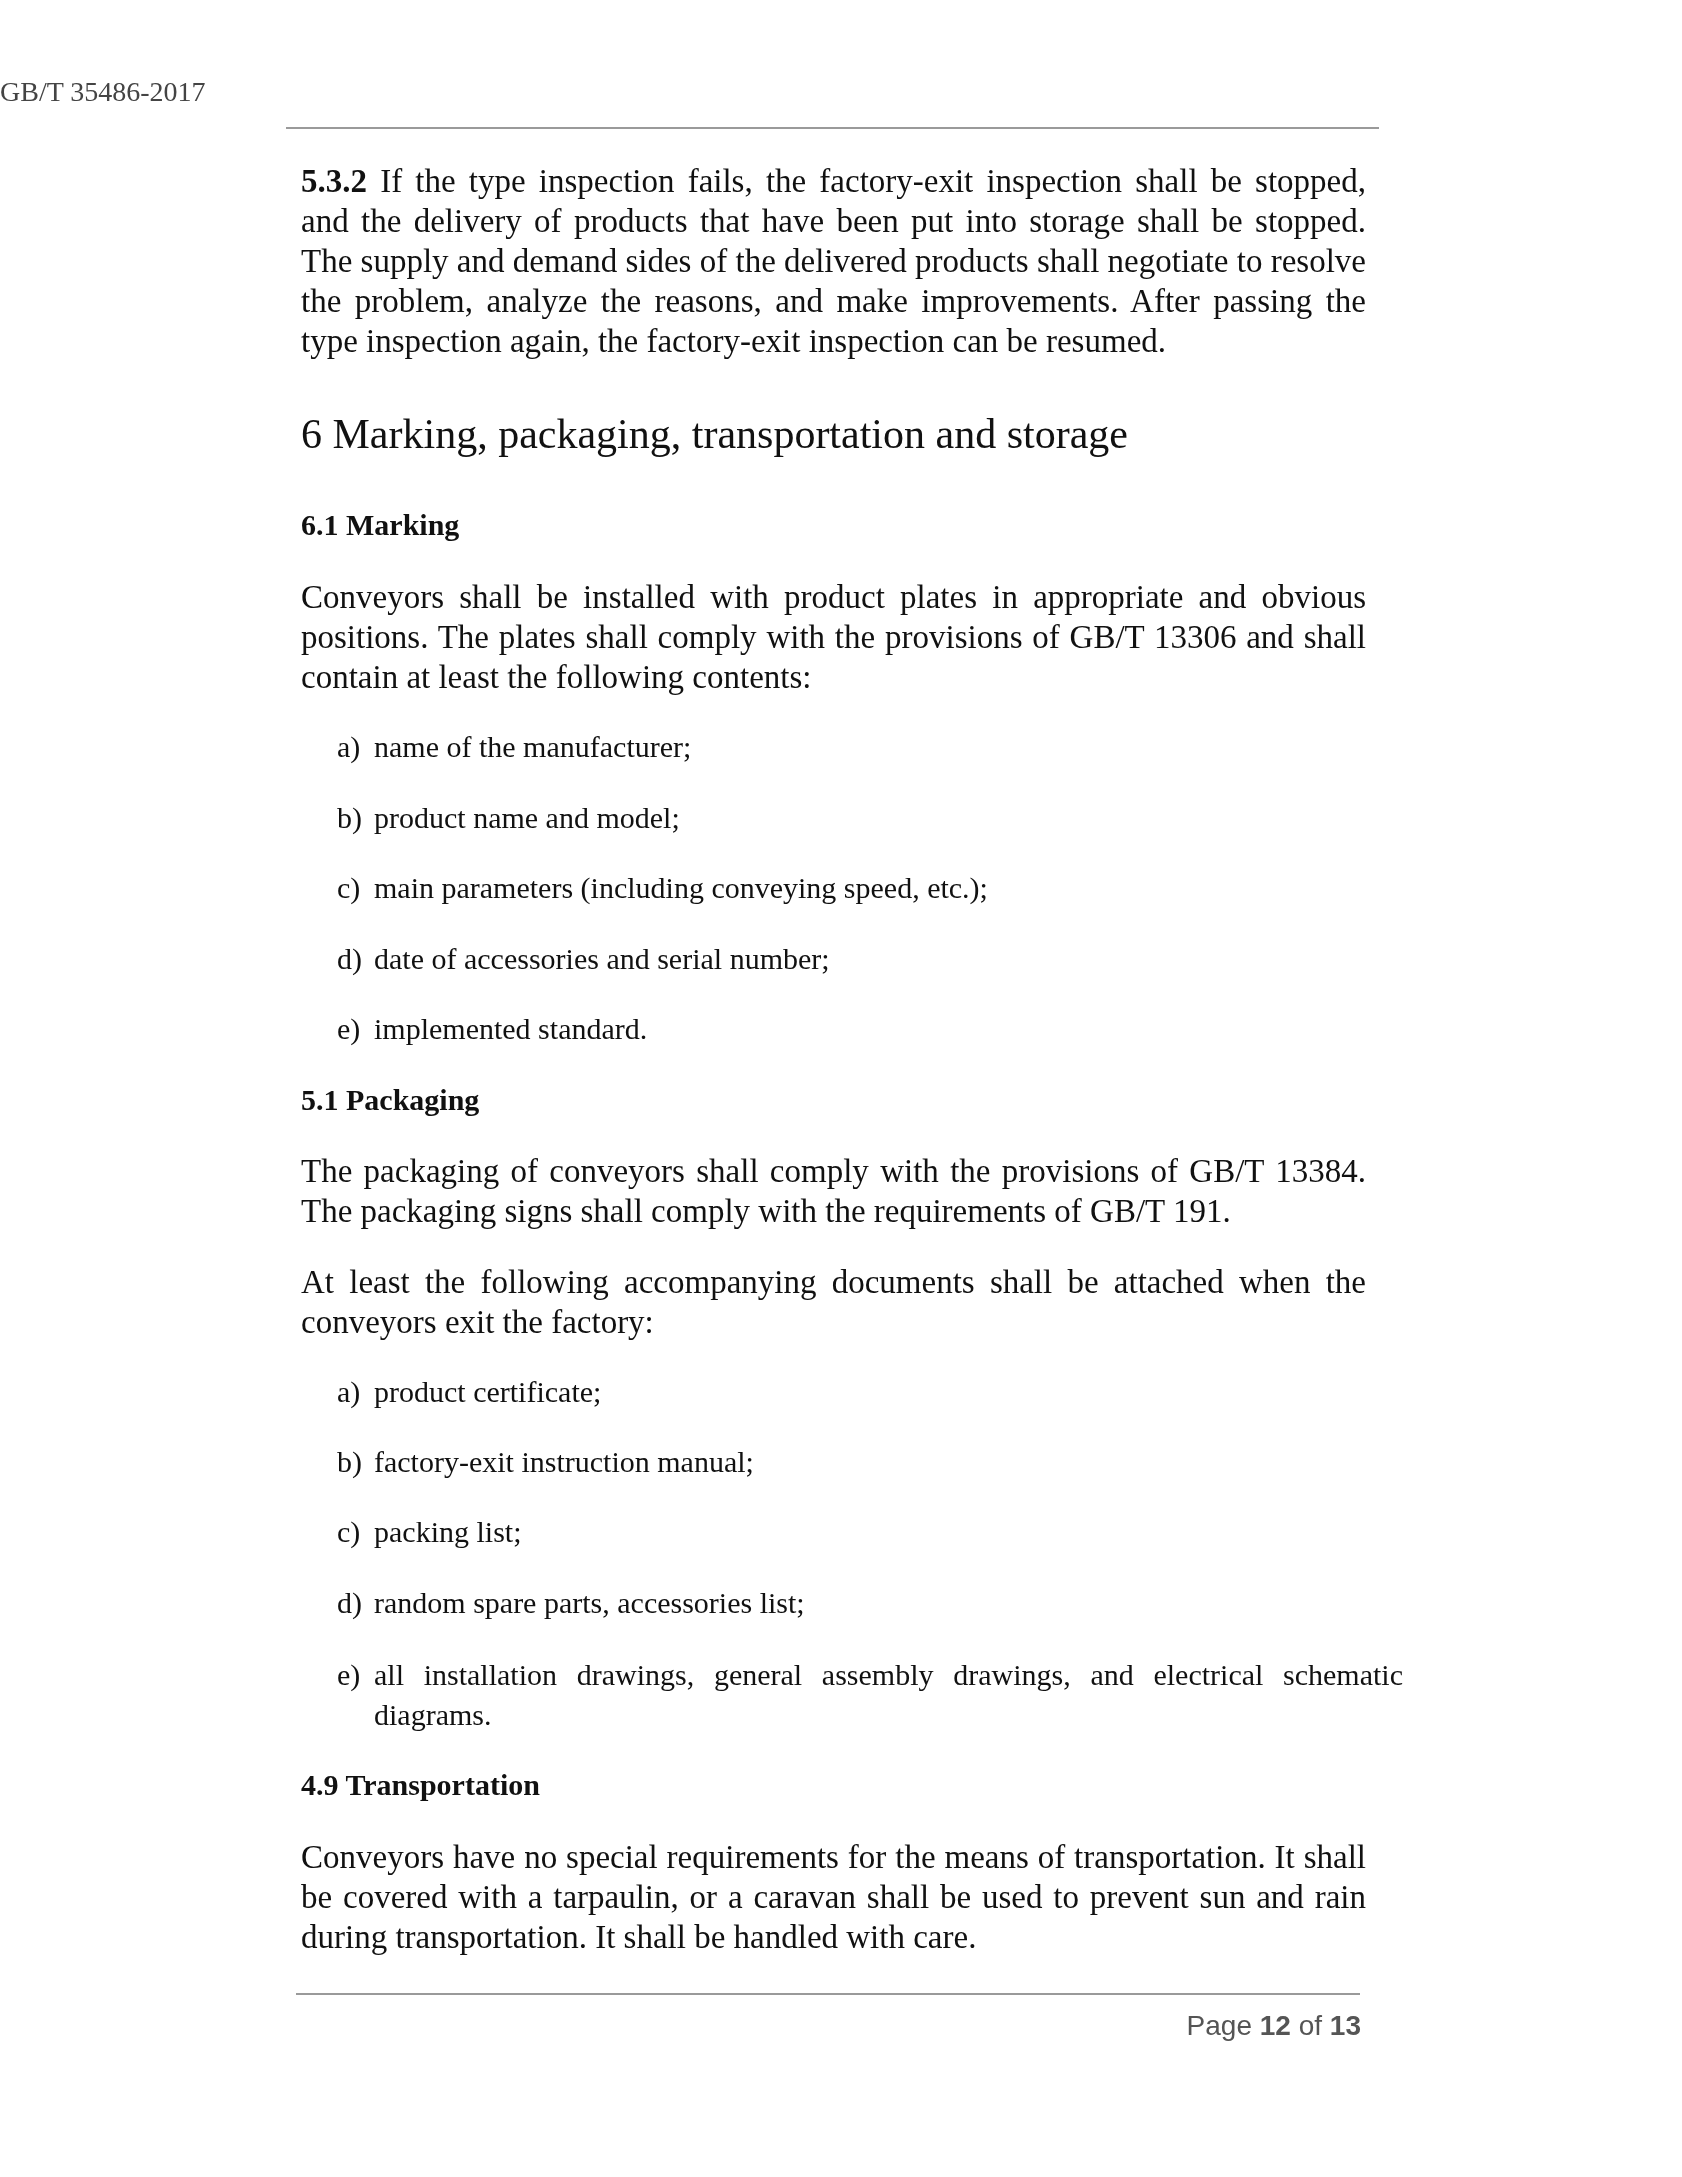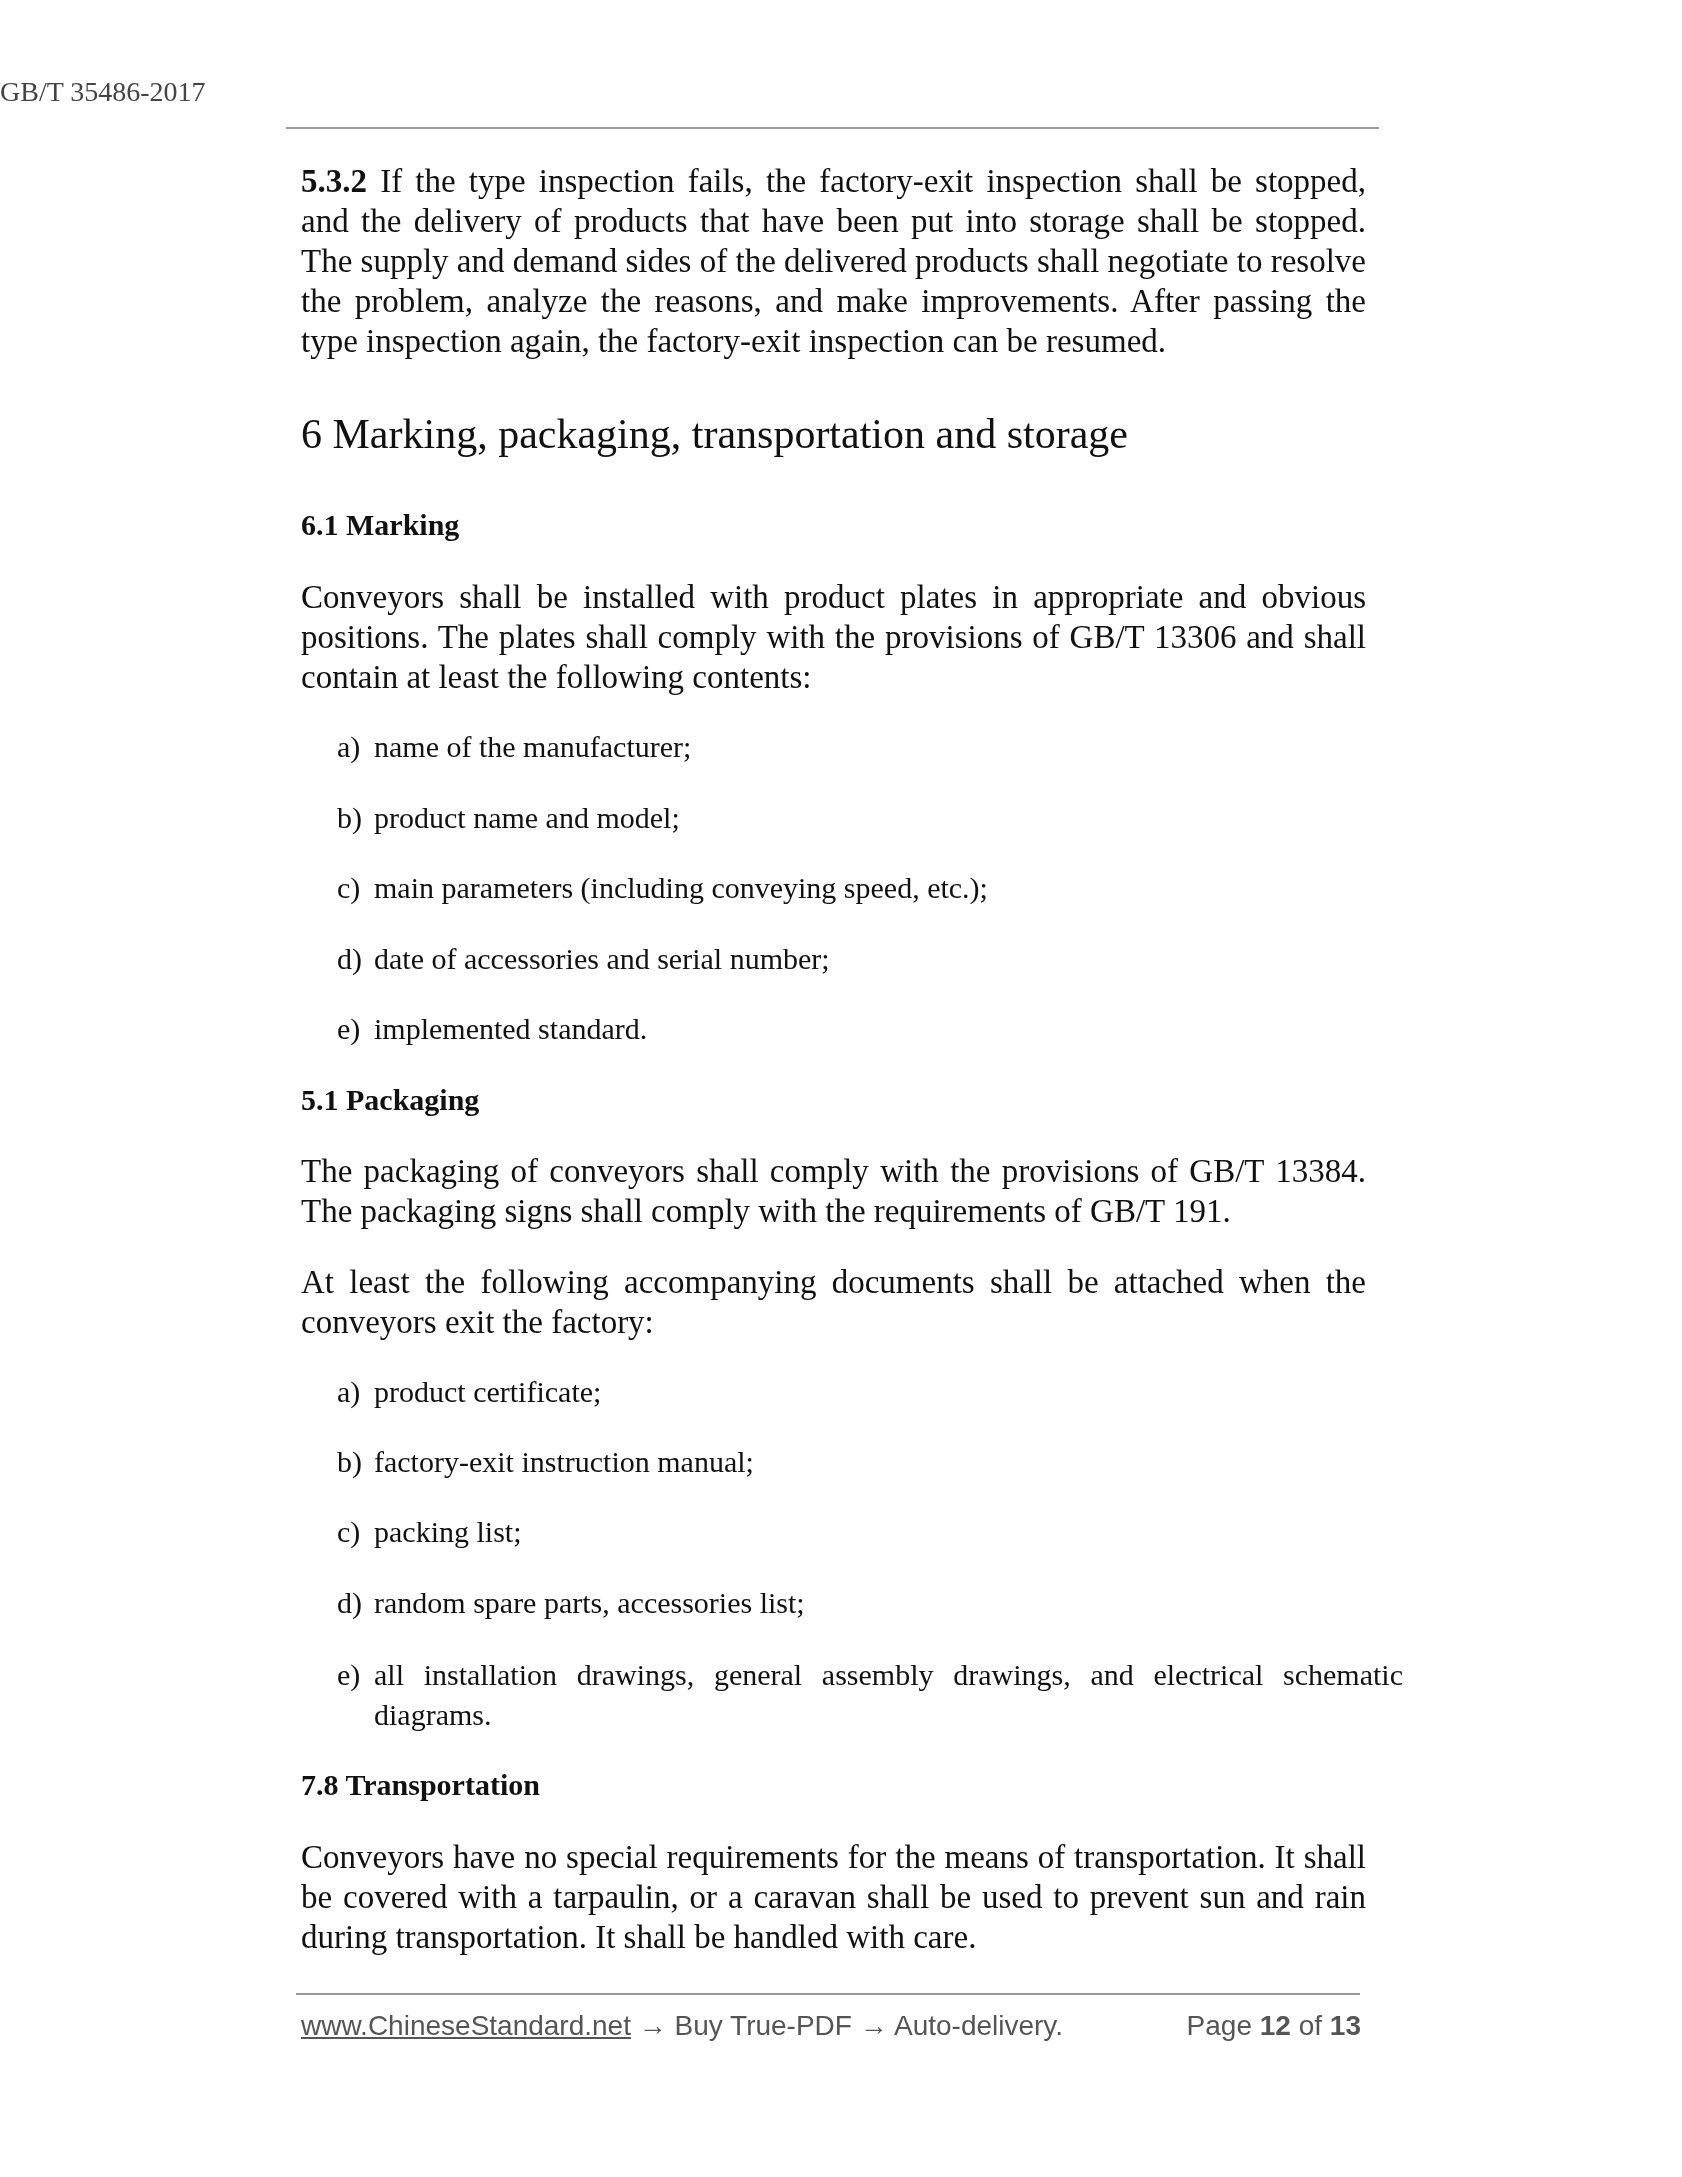--- a/index.html
+++ b/index.html
@@ -47,33 +47,26 @@
 <div class="blk h2" style="top:1080px;">5.1 Packaging</div>
 <div class="blk just" style="top:1151px;">The packaging of conveyors shall comply with the provisions of GB/T 13384. The packaging signs shall comply with the requirements of GB/T 191.</div>
 <div class="blk just" style="top:1262px;">At least the following accompanying documents shall be attached when the conveyors exit the factory:</div>
 
 <div class="li" style="top:1372px;"><span class="lbl">a)</span><span>product certificate;</span></div>
 <div class="li" style="top:1442px;"><span class="lbl">b)</span><span>factory-exit instruction manual;</span></div>
 <div class="li" style="top:1512px;"><span class="lbl">c)</span><span>packing list;</span></div>
 <div class="li" style="top:1583px;"><span class="lbl">d)</span><span>random spare parts, accessories list;</span></div>
 <div class="li" style="top:1655px;"><span class="lbl">e)</span><span>all installation drawings, general assembly drawings, and electrical schematic diagrams.</span></div>
 
-<div class="blk h2" style="top:1765px;">7.8 Transportation</div>
+<div class="blk h2" style="top:1765px;">4.9 Transportation</div>
 <div class="blk just" style="top:1837px;">Conveyors have no special requirements for the means of transportation. It shall be covered with a tarpaulin, or a caravan shall be used to prevent sun and rain during transportation. It shall be handled with care.</div>
 
 <div class="rule" style="top:1993px; left:296px; width:1064px;"></div>
 
 <div class="footer">
-  <span class="left">
-    <a>www.ChineseStandard.net</a>
-    <span>→</span>
-    <span>Buy True-PDF</span>
-    <span>→</span>
-    <span>Auto-delivery.</span>
-  </span>
   <span class="right">
     <span>Page</span>
     <b>12</b>
     <span>of</span>
     <b>13</b>
   </span>
 </div>
 
 
 </body></html>

